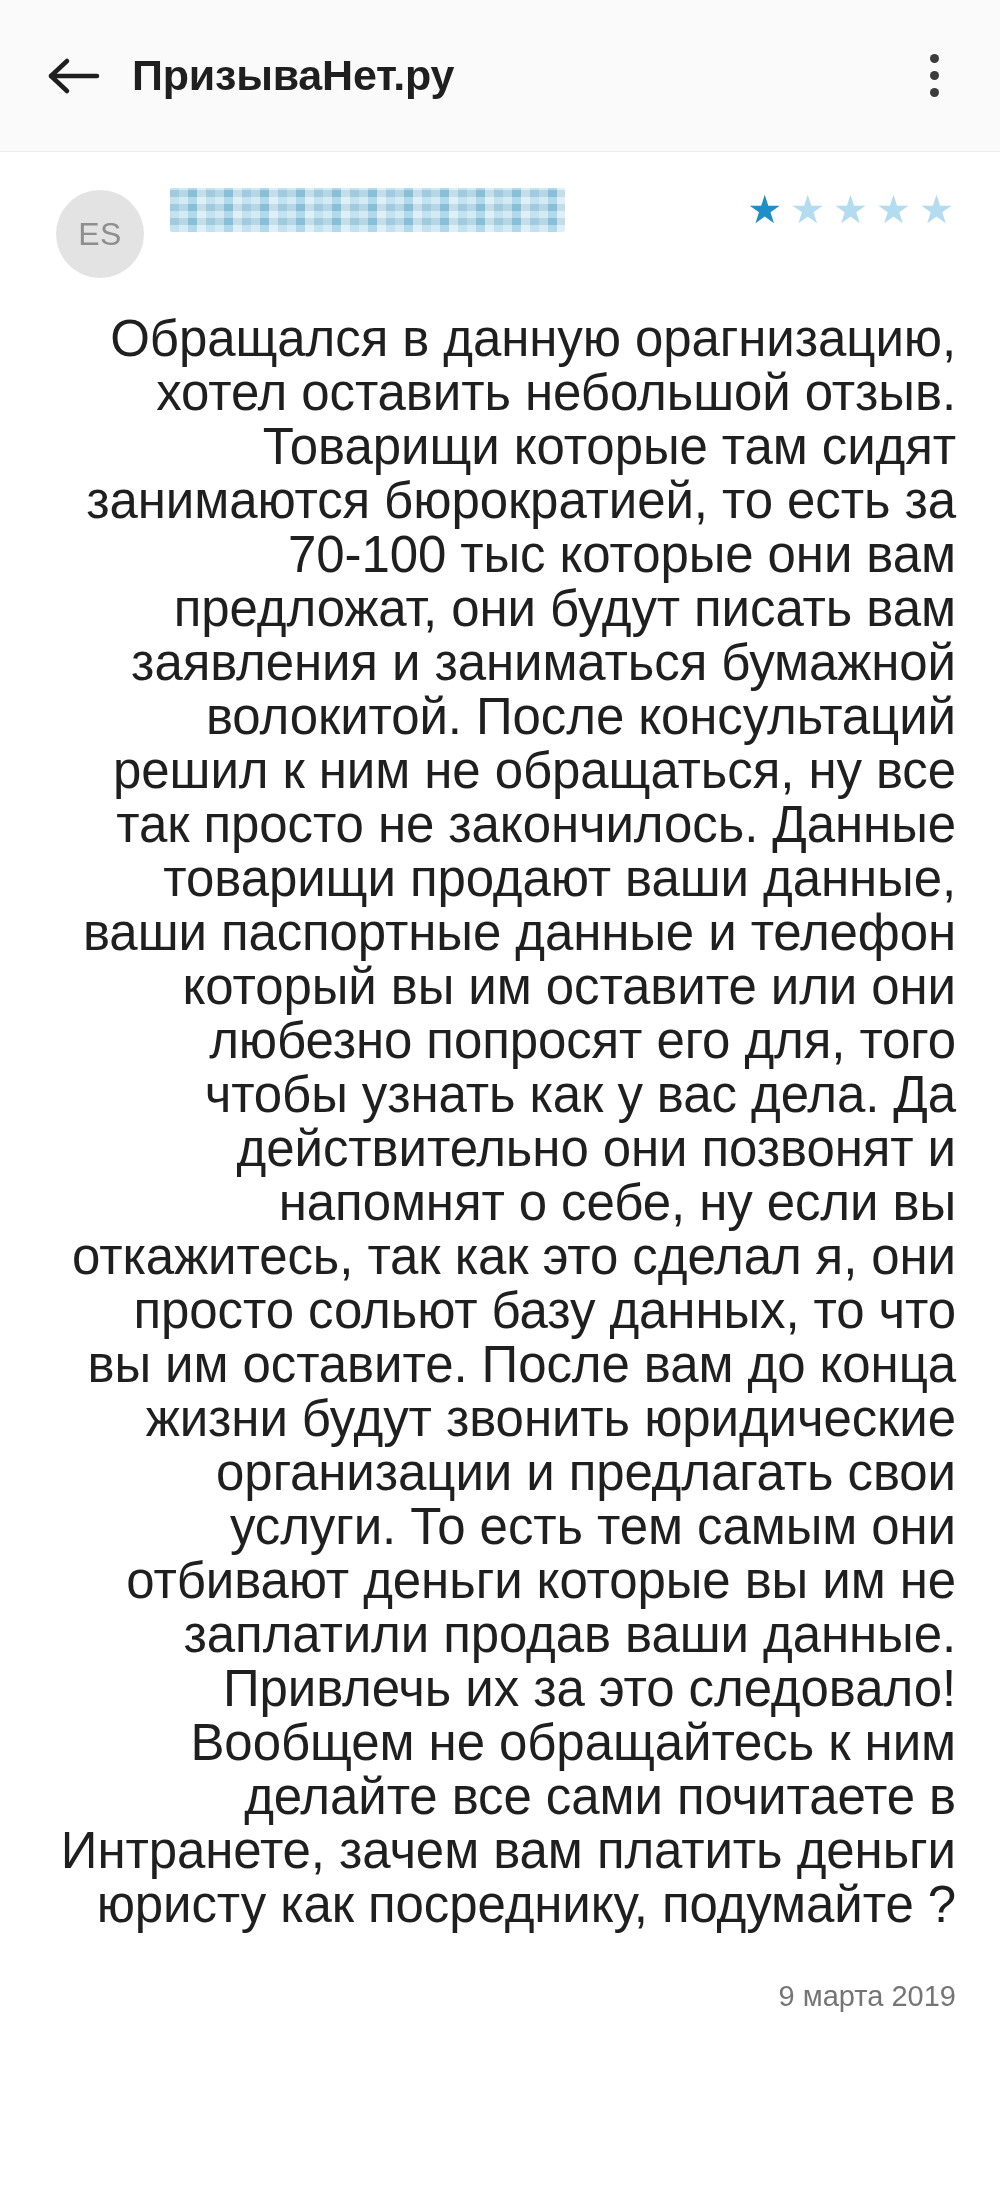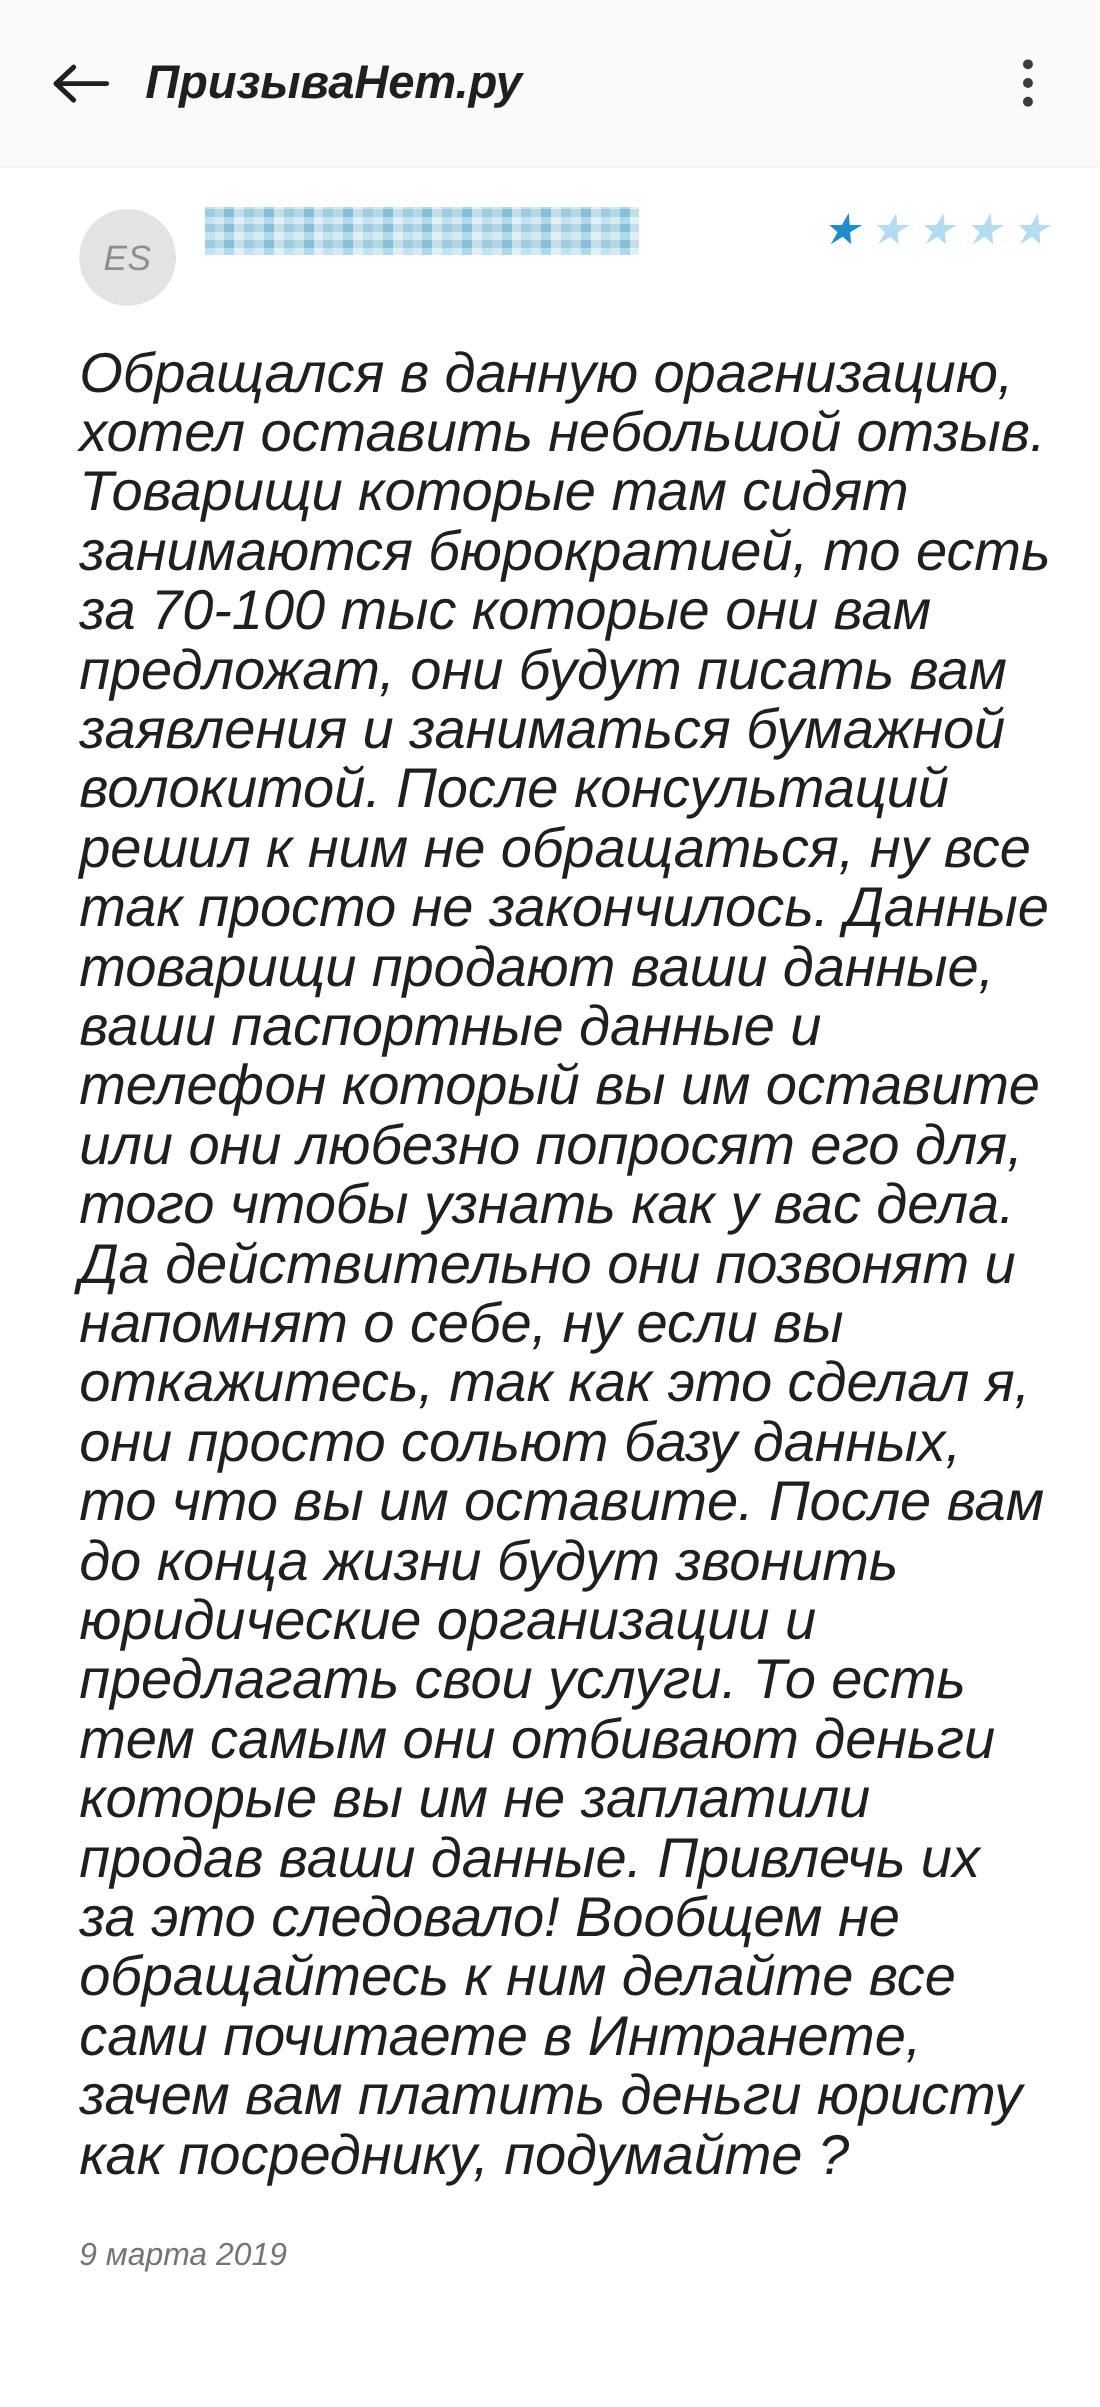--- a/index.html
+++ b/index.html
@@ -14,21 +14,20 @@
     font-family: "Liberation Sans", sans-serif;
     color: #202124;
     -webkit-font-smoothing: antialiased;
   }
   .page {
     position: relative;
     width: 1000px;
     min-height: 2188px;
     background: #ffffff;
     overflow: hidden;
-    font-style: italic;
   }
 
   
   .appbar {
     position: relative;
     height: 152px;
     background: #fafafa;
     border-bottom: 1px solid #ececec;
     display: flex;
     align-items: center;
@@ -70,21 +69,22 @@
   .overflow-btn i {
     display: block;
     width: 9px;
     height: 9px;
     border-radius: 50%;
     background: #3c3c3c;
   }
 
   
   .review {
-    padding: 34px 44px 0 72px;
+    padding: 34px 44px 0 56px;
+    text-align: right;
   }
   .review-head {
     display: flex;
     align-items: flex-start;
     gap: 26px;
   }
   .avatar {
     width: 88px;
     height: 88px;
     border-radius: 50%;

